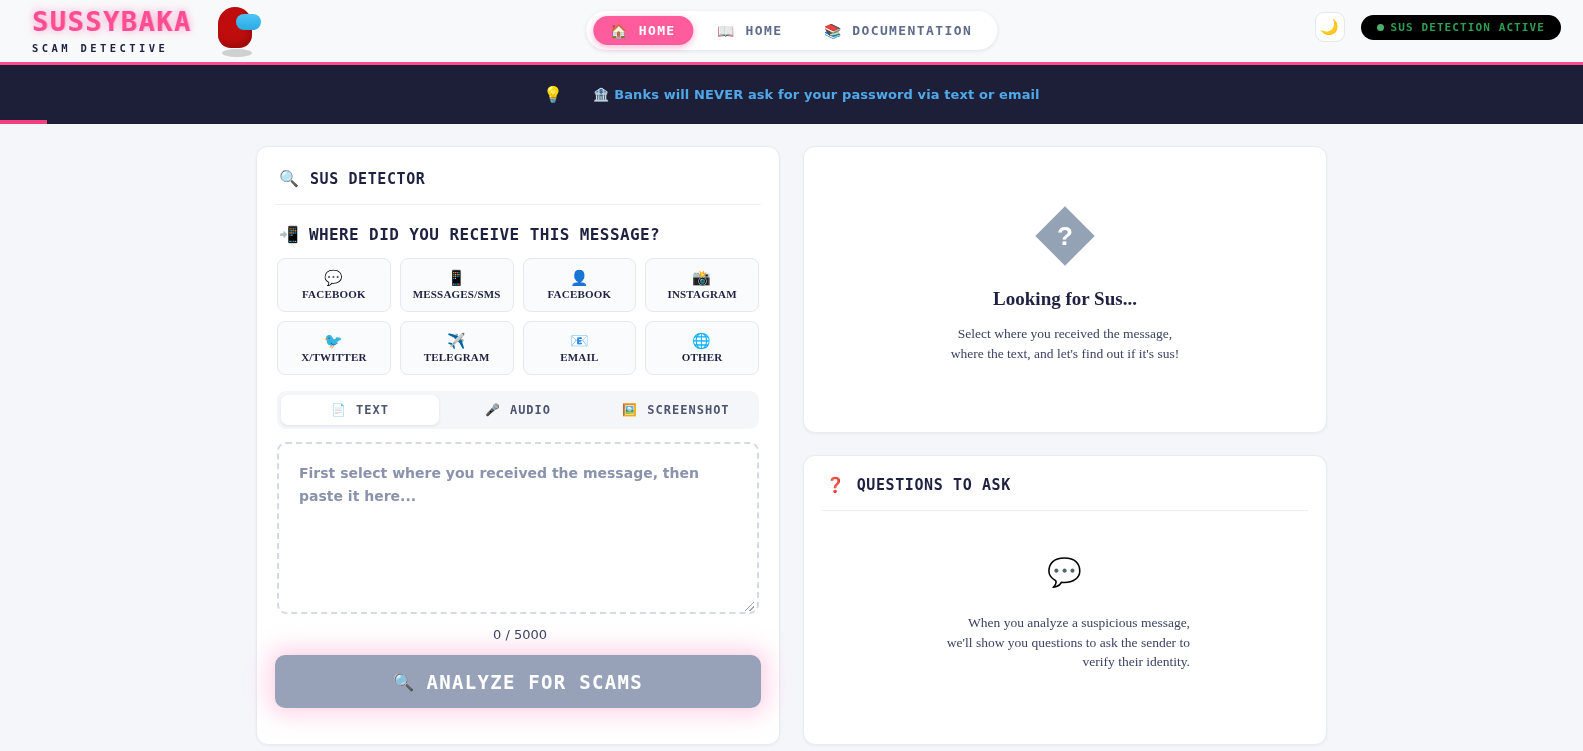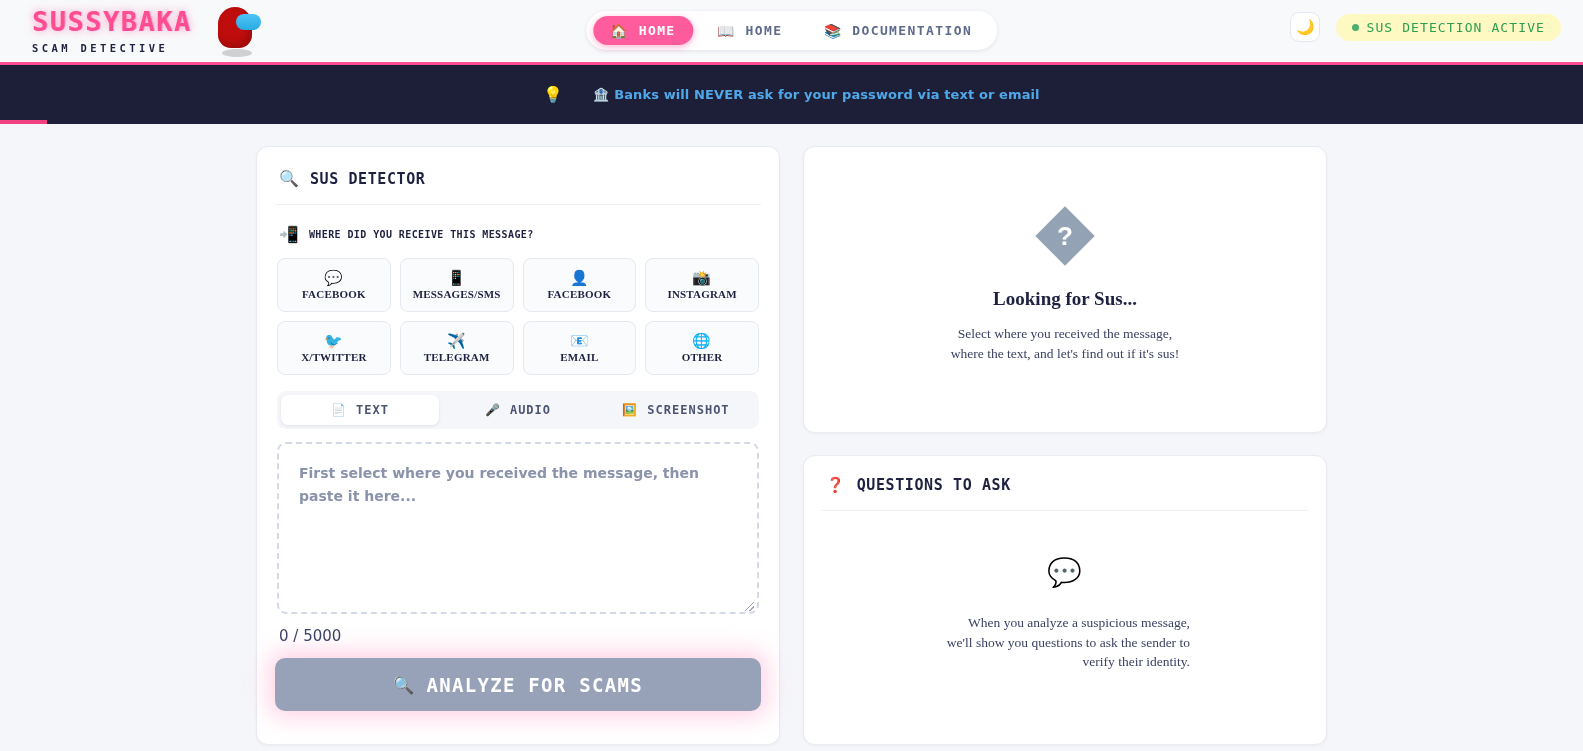--- a/index.html
+++ b/index.html
@@ -130,26 +130,26 @@
     width: 30px; height: 30px;
     background: #FFFFFF;
     border: 1px solid #E3E7EF;
     border-radius: 9px;
     display: flex; align-items: center; justify-content: center;
     font-size: 15px;
     cursor: pointer;
   }
   .status-badge {
     display: flex; align-items: center; gap: 7px;
-    background: #fef9c3;
+    background: #000000;
     border-radius: 14px;
     padding: 6px 16px;
     font-family: "DejaVu Sans Mono", monospace;
-    font-size: 13px;
-    font-weight: normal;
+    font-size: 11px;
+    font-weight: bold;
     letter-spacing: 1.1px;
     color: #2E9E52;
     white-space: nowrap;
   }
   .status-dot {
     width: 7px; height: 7px;
     border-radius: 50%;
     background: #4CAF6D;
   }
 
@@ -228,21 +228,21 @@
   }
 
   .section-label-row {
     display: flex;
     align-items: center;
     gap: 10px;
     margin: 20px 0 14px 4px;
   }
   .section-label {
     font-family: "DejaVu Sans Mono", monospace;
-    font-size: 10px;
+    font-size: 16px;
     font-weight: bold;
     letter-spacing: 0.4px;
     color: #1E2140;
     text-transform: uppercase;
   }
 
   
   .platform-grid {
     display: grid;
     grid-template-columns: repeat(4, 1fr);
@@ -329,22 +329,23 @@
     width: 9px; height: 9px;
     pointer-events: none;
     background:
       linear-gradient(135deg, transparent 0 45%, #9AA3B8 45% 55%, transparent 55% 100%),
       linear-gradient(135deg, transparent 0 70%, #9AA3B8 70% 80%, transparent 80% 100%);
   }
 
   .char-count {
     margin: 9px 0 0 4px;
     font-family: "DejaVu Sans", sans-serif;
-    font-size: 15px;
+    font-size: 13px;
     color: #3B4263;
+    text-align: center;
   }
 
   .analyze-btn {
     display: block;
     width: 100%;
     margin: 13px 0 0 0;
     height: 53px;
     border: none;
     border-radius: 10px;
     background: #97A2B8;

